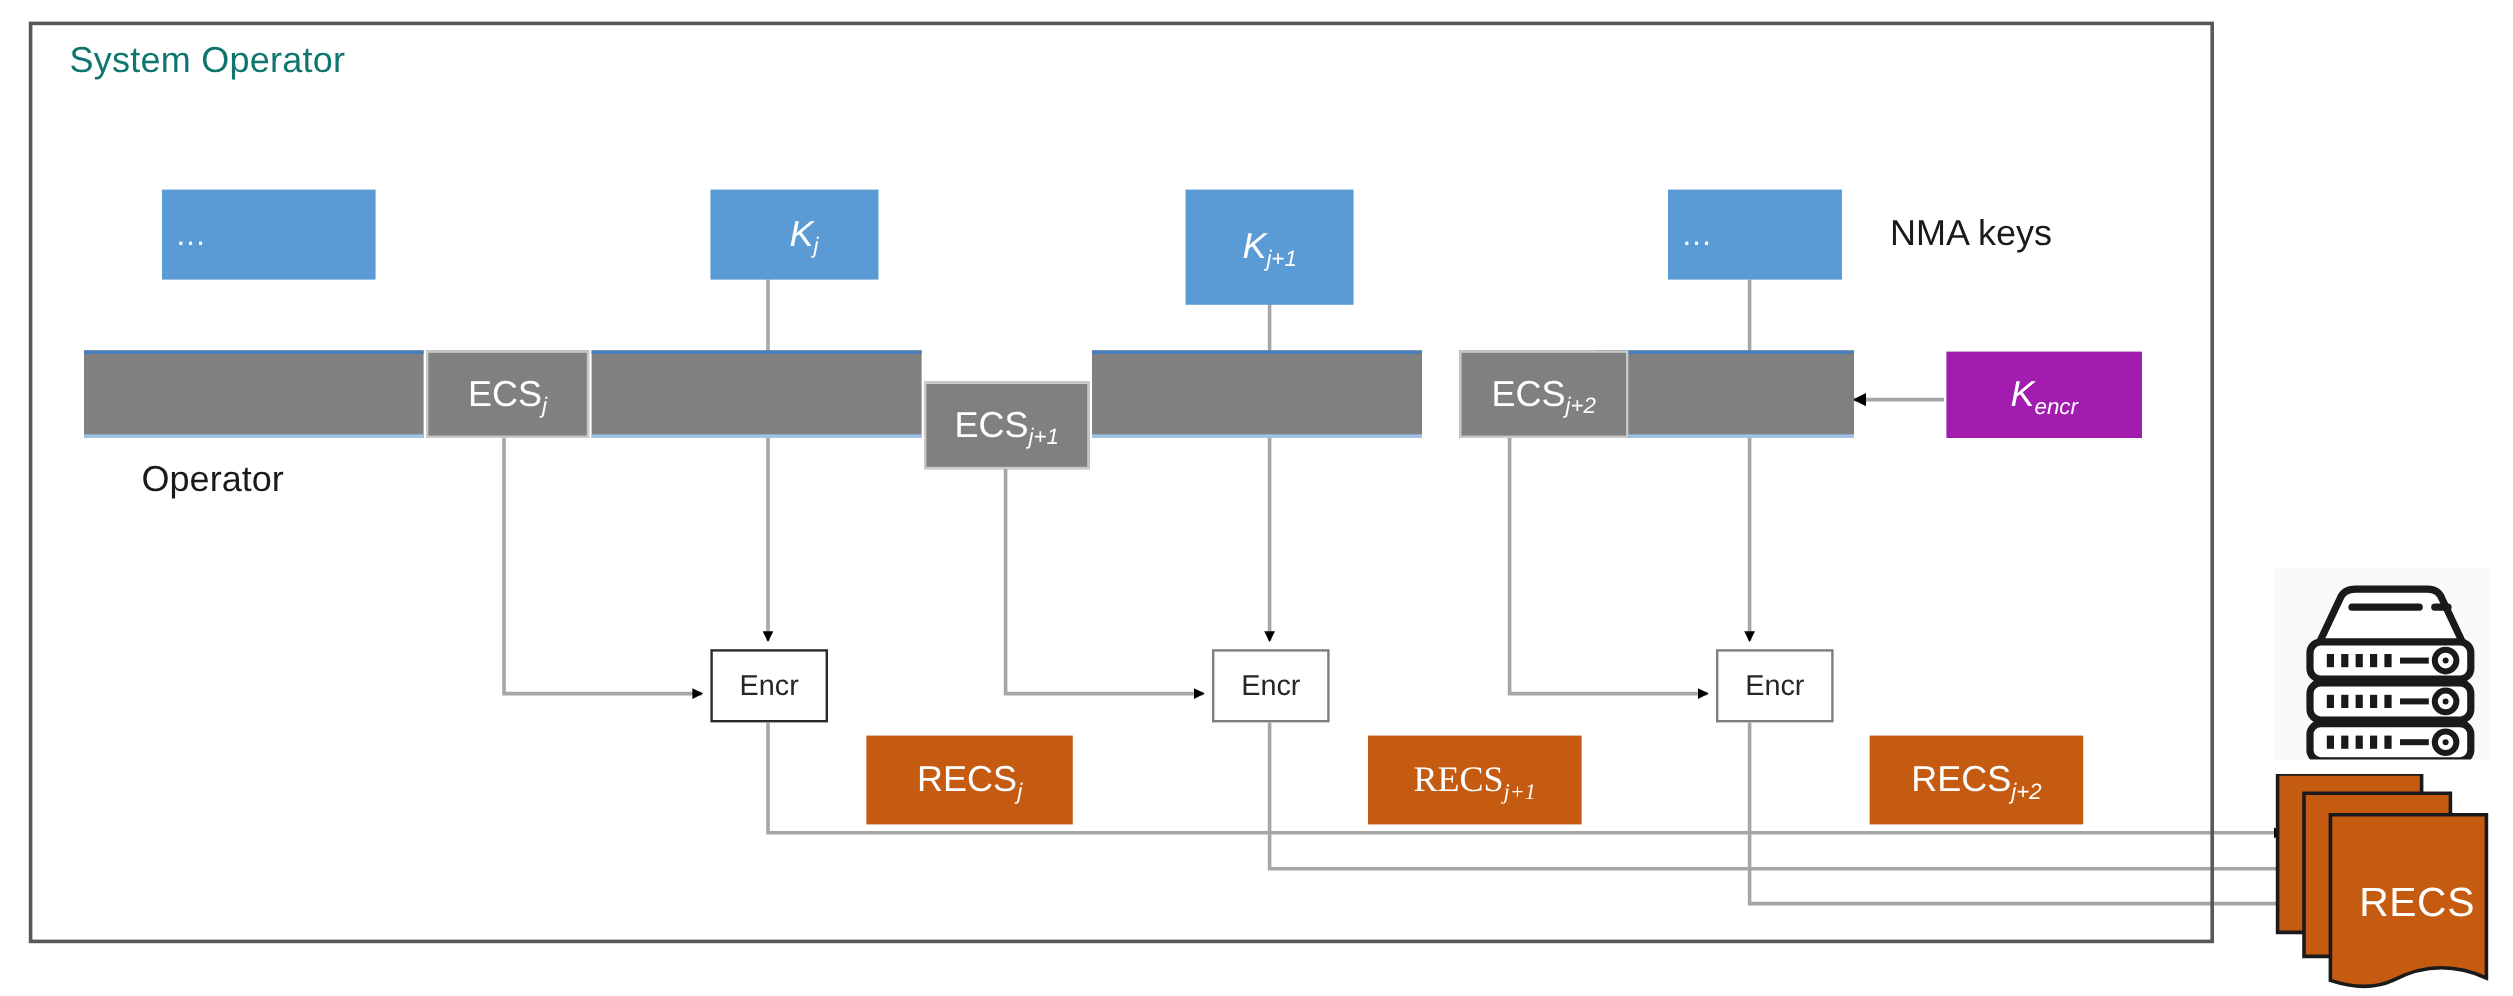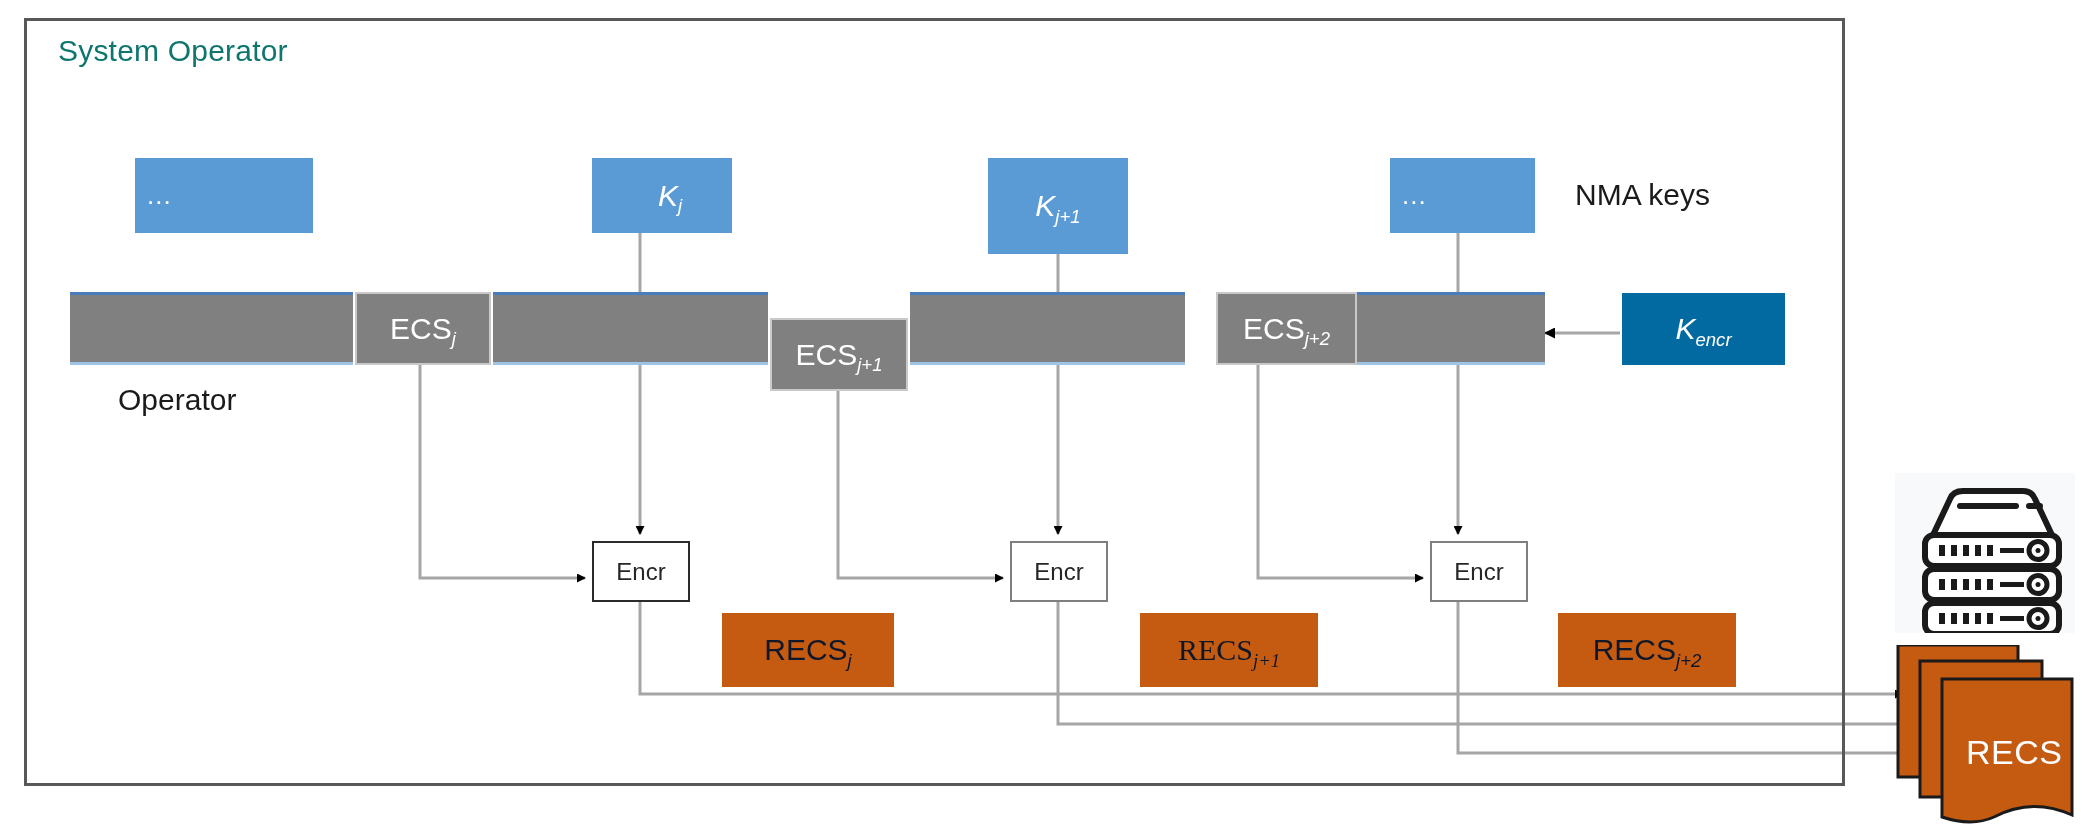--- a/index.html
+++ b/index.html
@@ -72,39 +72,39 @@
   
   .ecs {
     background: #808080;
     border: 2px solid #c9c9c9;
     color: #ffffff;
     font-size: 30px;
   }
 
   
   .kencr {
-    background: #0369a1;
+    background: #a21caf;
     color: #ffffff;
     font-size: 30px;
     font-style: italic;
   }
 
   
   .encr {
     background: #ffffff;
     border: 2px solid #2b2b2b;
     color: #262626;
     font-size: 24px;
   }
   .encr.soft { border-color: #7f7f7f; }
 
   
   .recs {
     background: #c55a11;
-    color: #0f172a;
+    color: #ffffff;
     font-size: 30px;
   }
 
   
   .plain-label {
     position: absolute;
     color: #1a1a1a;
     font-size: 30px;
     white-space: nowrap;
   }

